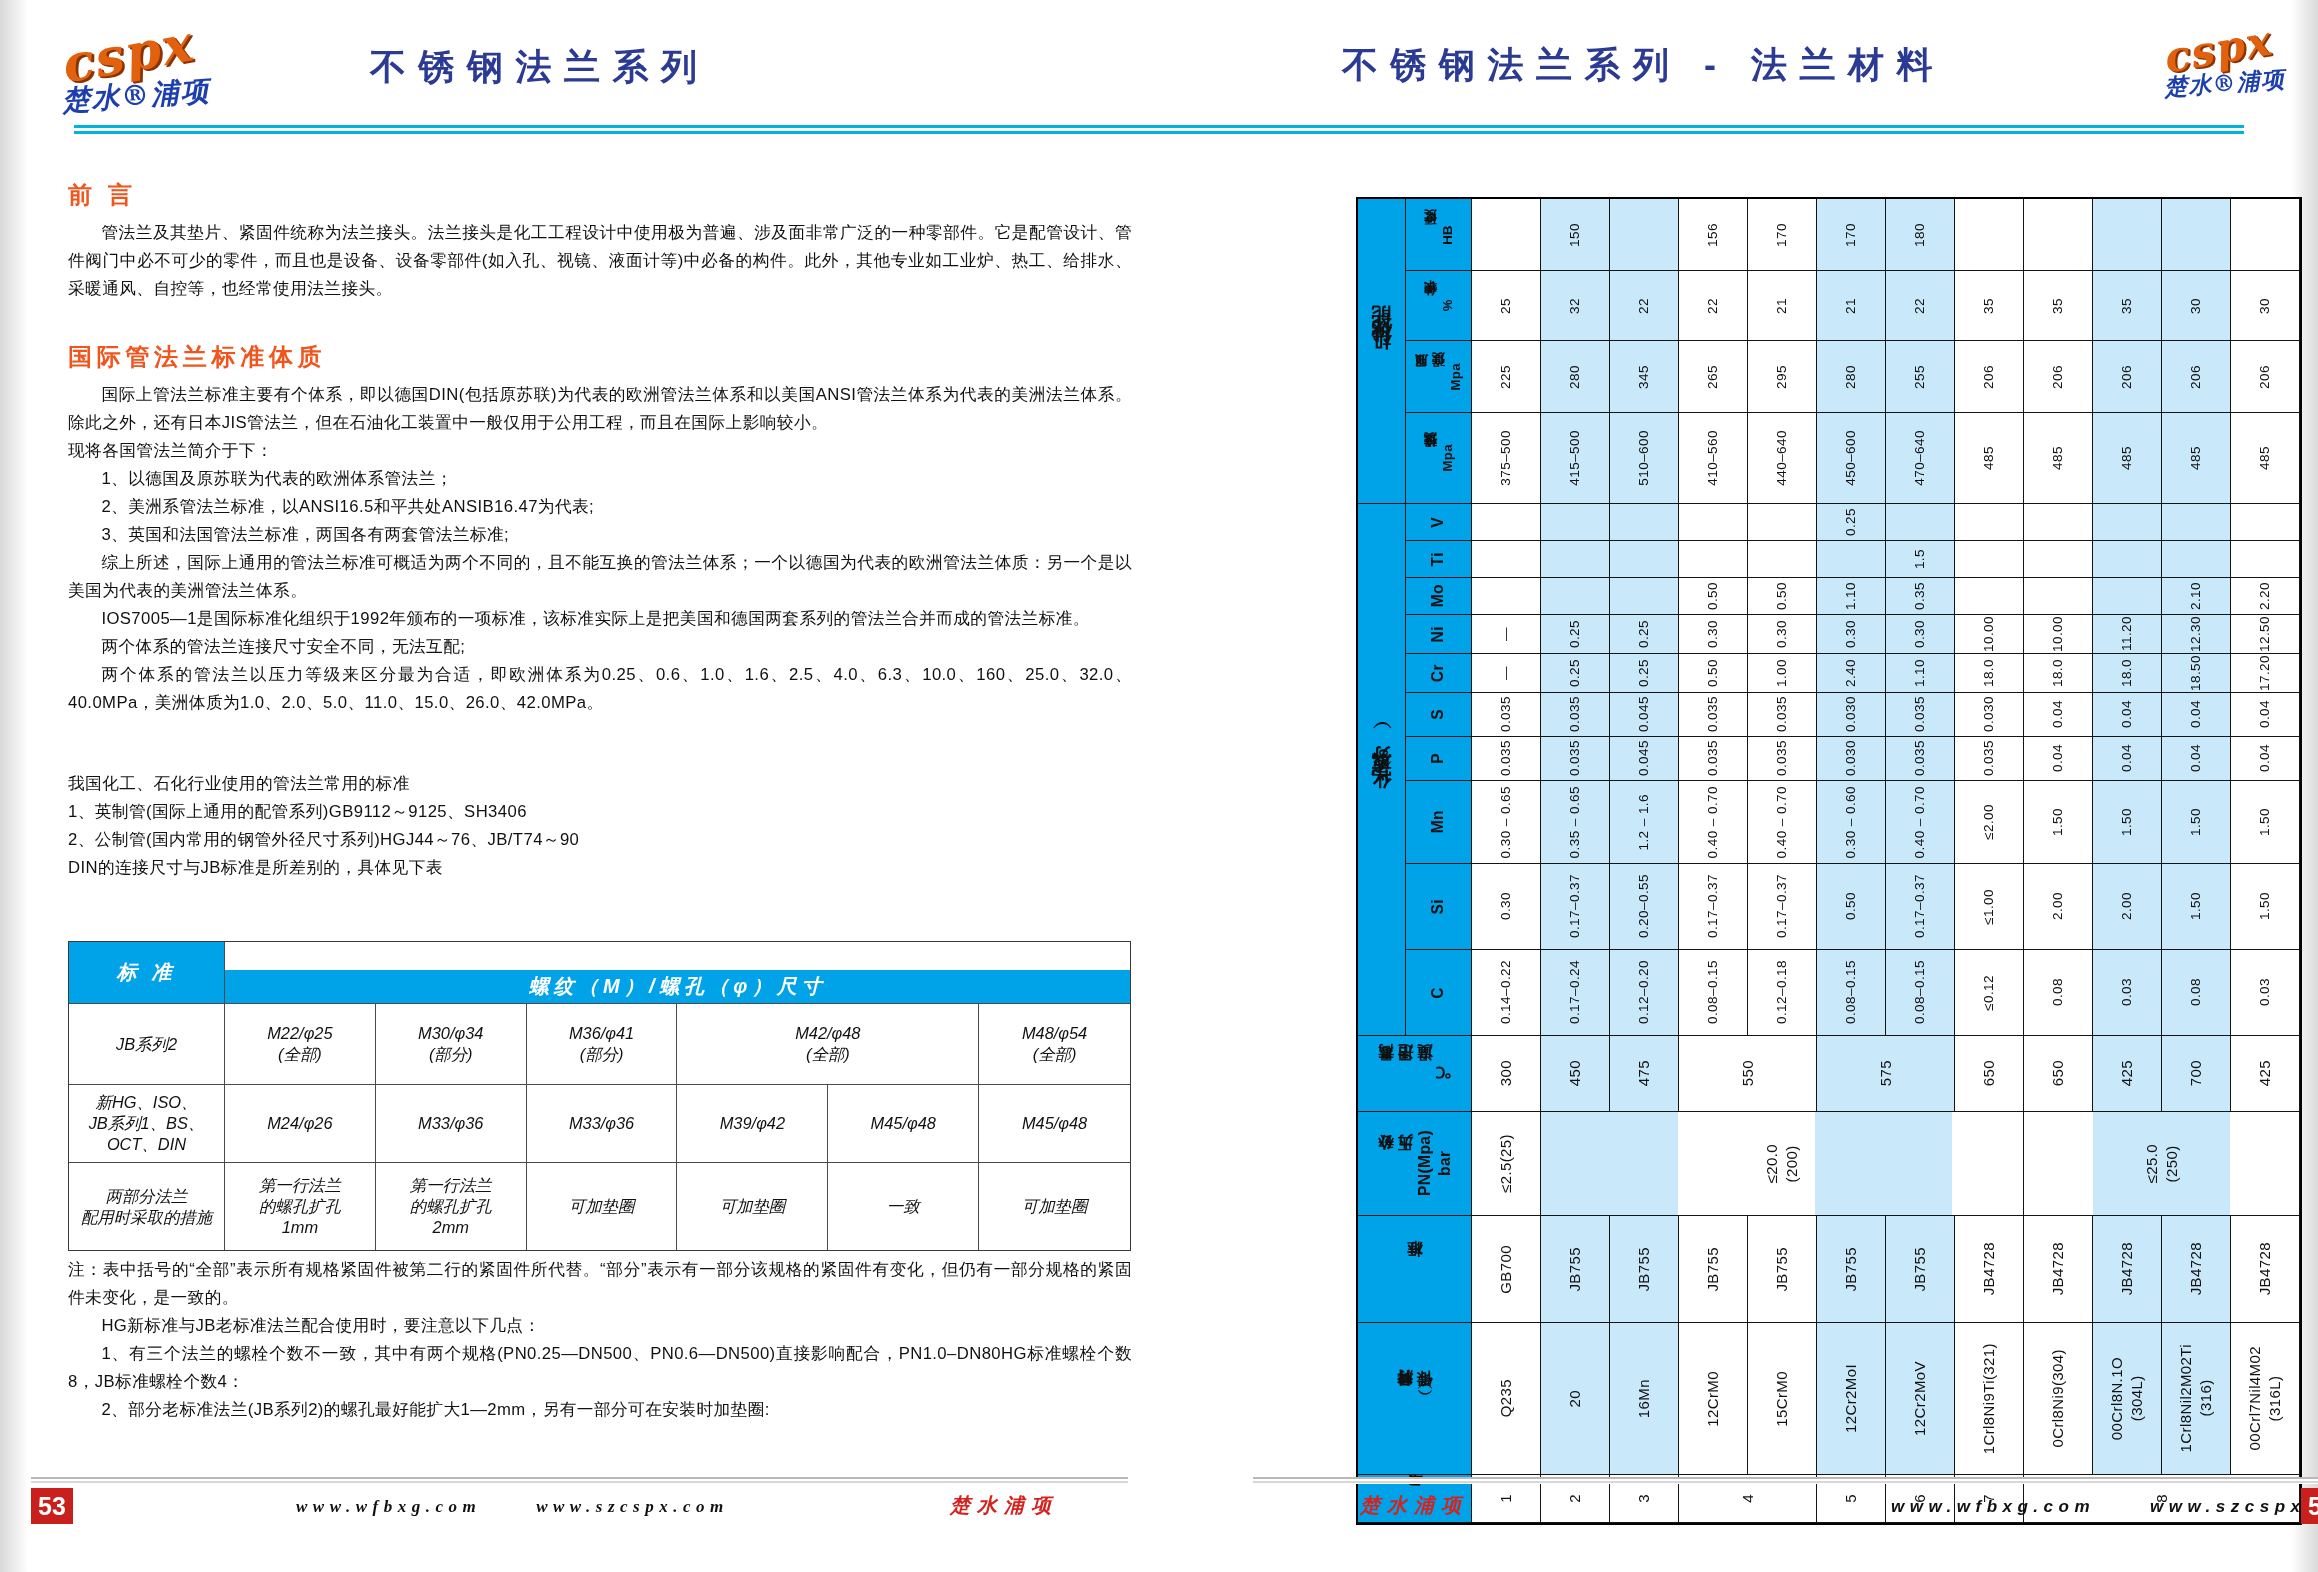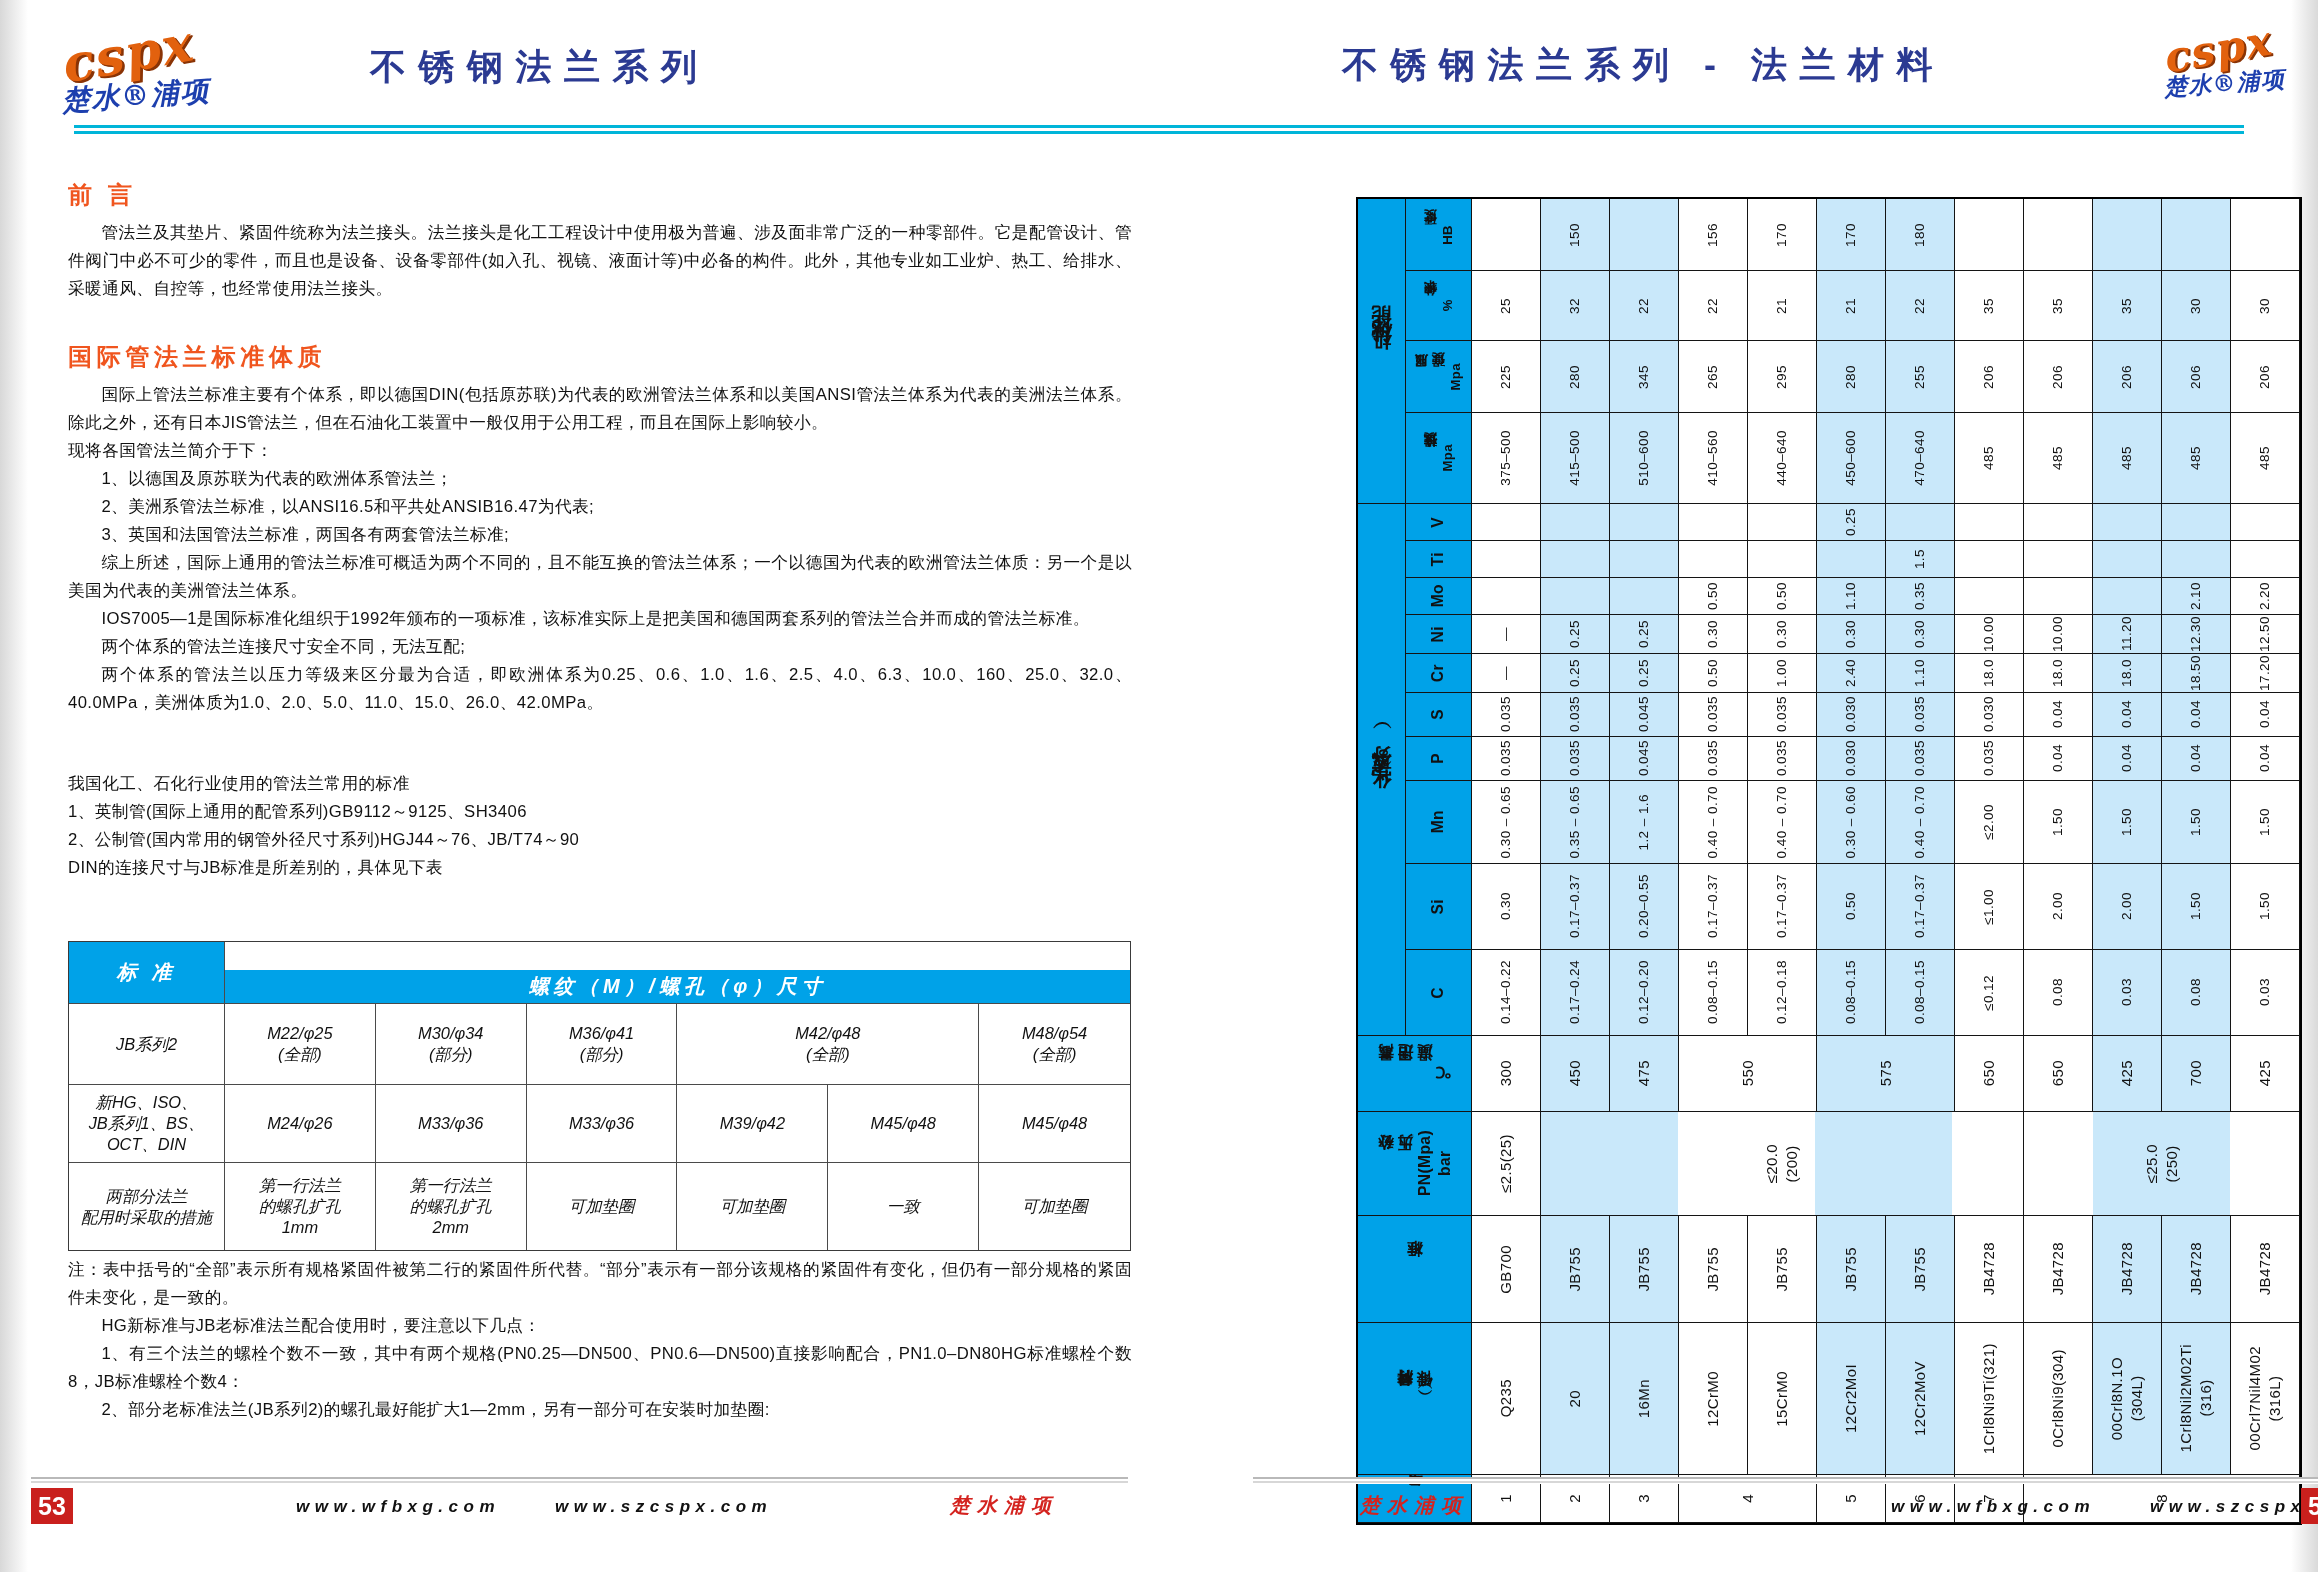--- a/index.html
+++ b/index.html
@@ -63,21 +63,21 @@
   
   .f-line{position:absolute;height:7px;background:linear-gradient(#b9b9b9 0 2.3px,#fff 2.3px 3.9px,#d7d7d7 3.9px 5.5px,#fff 5.5px 7px);}
   .f-line.fl{left:0;top:1477px;width:1097px;}
   .f-line.fr{left:7.8px;top:1477px;width:1090px;}
   .pgnum{position:absolute;top:1488px;width:42px;height:36px;background:#c9201d;color:#fff;
          font-weight:bold;font-size:25px;display:flex;align-items:center;justify-content:center;}
   .pg-l{left:0;}
   .pg-r{left:1056px;}
   .urls{position:absolute;top:1497px;font:italic 700 17px "Liberation Sans",sans-serif;letter-spacing:5.5px;white-space:nowrap;}
   .urls span{margin-right:55px;}
-  .url-l{left:265px;}
+  .url-l{left:265px;font-family:Liberation Serif, serif;}
   .url-r{left:646px;}
   .brand-script{position:absolute;top:1492px;font:italic 700 20px "DejaVu Serif",serif;color:#d4231f;letter-spacing:7px;white-space:nowrap;}
   .bs-l{left:919px;}
   .bs-r{left:115px;}
 </style>
 </head>
 <body>
 
 <div class="spread">
   <div class="edge l"></div>

